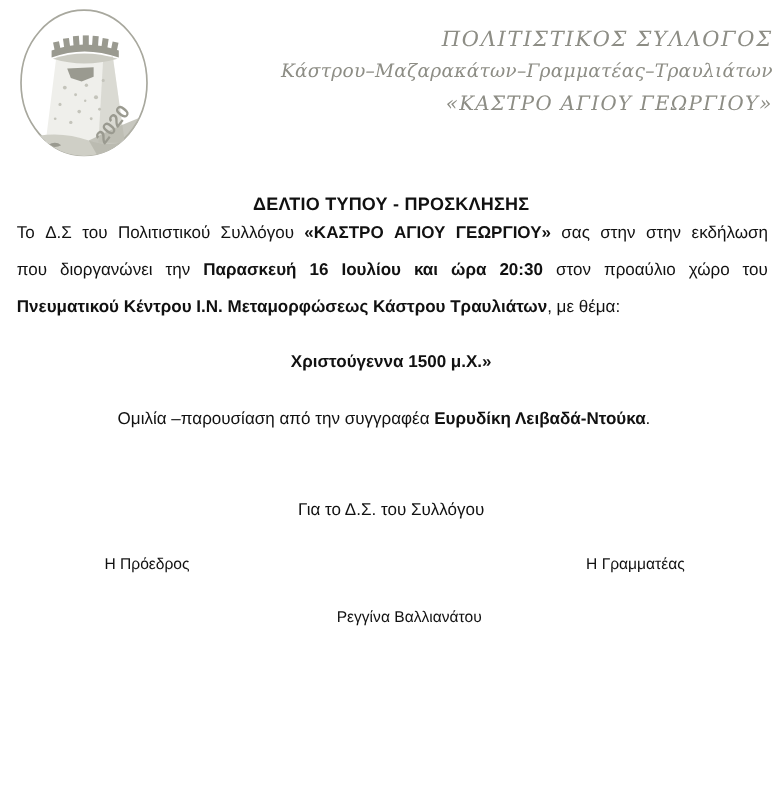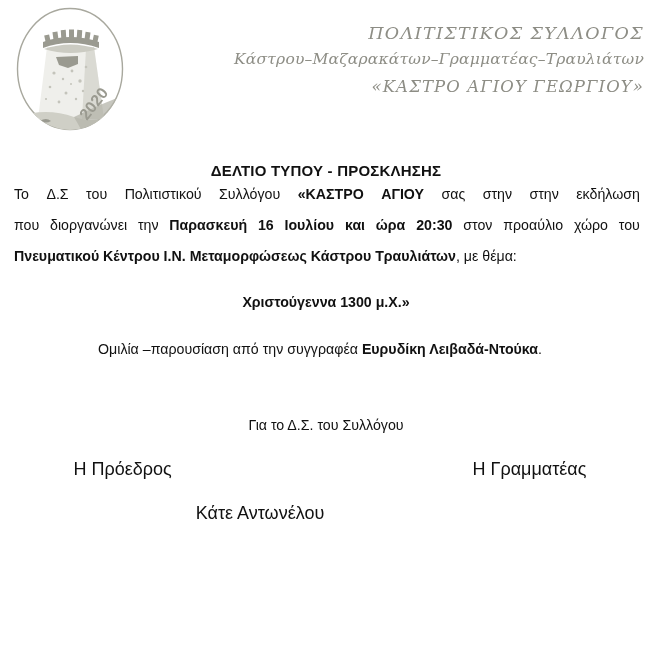--- a/index.html
+++ b/index.html
@@ -129,21 +129,21 @@
     margin: 45px 0 0 0;
   }
   .sig-row {
     display: flex;
     margin: 13px 0 0 0;
   }
   .sig-row.names { margin-top: 13px; }
   .sig-cell {
     flex: 1 1 50%;
     text-align: center;
-    font-size: 18px;
+    font-size: 13px;
     line-height: 31px;
   }
   .sig-cell.left  { padding-right: 132px; }
   .sig-cell.right { padding-left: 30px; }
 </style>
 </head>
 <body>
 
 <div class="letterhead">
 
@@ -218,20 +218,21 @@
   <div class="body-block">
 
     <span class="body-line stretch">
         <span>Το</span>
         <span>Δ.Σ</span>
         <span>του</span>
         <span>Πολιτιστικού</span>
         <span>Συλλόγου</span>
         <b>«ΚΑΣΤΡΟ</b>
         <b>ΑΓΙΟΥ</b>
+        <b>ΓΕΩΡΓΙΟΥ»</b>
         <span>σας</span>
         <span>στην</span>
         <span>στην</span>
         <span>εκδήλωση</span>
       </span>
 
     <span class="body-line stretch">
         <span>που</span>
         <span>διοργανώνει</span>
         <span>την</span>
@@ -246,29 +247,29 @@
         <span>χώρο</span>
         <span>του</span>
       </span>
 
     <span class="body-line"><b>Πνευματικού Κέντρου Ι.Ν. Μεταμορφώσεως Κάστρου Τραυλιάτων</b><span>, με θέμα:</span>
     </span>
 
   </div>
 
 
-  <div class="topic-2">Χριστούγεννα 1300 μ.Χ.»</div>
+  <div class="topic-2">Χριστούγεννα 1500 μ.Χ.»</div>
 
   <div class="speaker"><span>Ομιλία –παρουσίαση από την συγγραφέα </span><b>Ευρυδίκη Λειβαδά-Ντούκα</b><span>.</span>
   </div>
 
   <div class="sig-intro">Για το Δ.Σ. του Συλλόγου</div>
 
   <div class="sig-row roles">
     <div class="sig-cell left">Η Πρόεδρος</div>
     <div class="sig-cell right">Η Γραμματέας</div>
   </div>
 
   <div class="sig-row names">
-    <div class="sig-cell left">Κάτε Αντωνέλου</div>
+    <div class="sig-cell right">Ρεγγίνα Βαλλιανάτου</div>
   </div>
 
 </div>
 
 </body></html>

